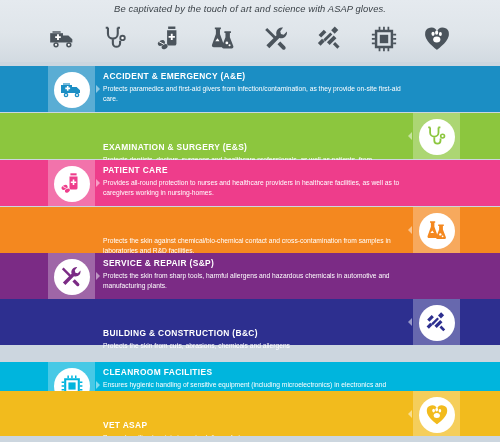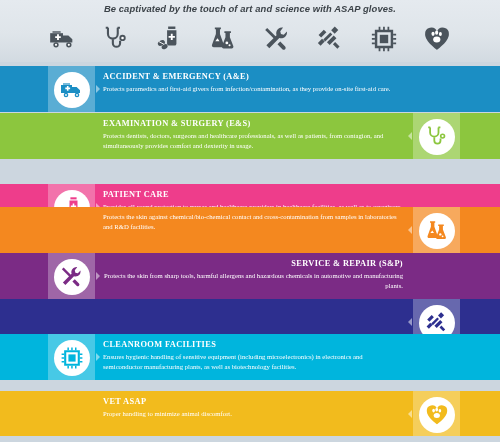--- a/index.html
+++ b/index.html
@@ -26,21 +26,21 @@
     height: 62px;
     background: linear-gradient(180deg,#e5eaef 0%, #dfe5ea 55%, #d2dae1 100%);
   }
   #tagline {
     position: absolute;
     left: 0; top: 3px;
     width: 500px;
     text-align: center;
     font-size: 9.4px;
     font-style: italic;
-    font-weight: bold;
+    font-weight: normal;
     color: #3b4248;
     letter-spacing: 0.1px;
     white-space: nowrap;
   }
   #header-icons {
     position: absolute;
     left: 44px; top: 20px;
     width: 412px;
     height: 38px;
     display: flex;
@@ -54,21 +54,20 @@
     justify-content: center;
   }
   #header-icons svg { display: block; }
 
   
   .row {
     position: absolute;
     left: 0;
     width: 500px;
     height: 28px;
-    font-family: Liberation Serif, serif;
   }
   .row .band {
     position: absolute;
     left: 0; top: 0;
     width: 500px; height: 46px;
   }
   
   .icon-panel {
     position: absolute;
     top: 0;
@@ -108,21 +107,21 @@
     border-right: 4px solid rgba(255,255,255,0.5);
   }
 
   .text-col {
     position: absolute;
     top: 5px;
     left: 103px;
     width: 300px;
     color: #ffffff;
   }
-  .row.icon-right .text-col { left: 103px; }
+  .row.icon-right .text-col { left: 103px; margin-top: 24px; }
 
   .r-title {
     font-size: 8.4px;
     font-weight: bold;
     letter-spacing: 0.35px;
     line-height: 11px;
     margin: 0 0 2px 0;
     white-space: nowrap;
   }
   .r-desc {
@@ -262,21 +261,21 @@
               <circle cx="17.6" cy="11.1" r="1.1" fill="#fff"></circle>
             </svg>
           </div>
         </div>
         <div class="pointer right"></div>
         <div class="text-col">
           <div class="r-title">EXAMINATION &amp; SURGERY (E&amp;S)</div>
           <div class="r-desc">Protects dentists, doctors, surgeons and healthcare professionals, as well as patients, from contagion, and simultaneously provides comfort and dexterity in usage.</div>
         </div>
       </div>
-      <div class="row icon-left" style="top: 160px; margin-top: 24px;">
+      <div class="row icon-left" style="top: 160px;">
         <div class="band" style="background: rgb(238, 61, 139);"></div>
         <div class="icon-panel left">
           <div class="circle">
             <svg width="24" height="24" viewBox="0 0 24 24" fill="#ee3d8b">
               <path d="M10.4 1.3h6.2v2.1h-6.2z"></path>
               <path d="M9.5 4.5h8V16a1.6 1.6 0 0 1-1.6 1.6h-4.8A1.6 1.6 0 0 1 9.5 16z"></path>
               <path d="M12.7 7.5h1.6v1.9h1.9V11h-1.9v1.9h-1.6V11h-1.9V9.4h1.9z" fill="#fff"></path>
               <ellipse cx="4.6" cy="15.4" rx="3.2" ry="2.2" transform="rotate(-28 4.6 15.4)"></ellipse>
               <ellipse cx="7.4" cy="18.6" rx="2.7" ry="1.9" transform="rotate(-28 7.4 18.6)"></ellipse>
               <path d="M2.6 14.3l4.3 2.3" stroke="#fff" stroke-width="0.8" fill="none"></path>
@@ -301,21 +300,21 @@
               <circle cx="17.6" cy="17.3" r="0.9" fill="#fff"></circle>
               <path d="M5.4 14l1.9-2.6 1.7 2.6z" fill="#fff"></path>
             </svg>
           </div>
         </div>
         <div class="pointer right"></div>
         <div class="text-col">
           <div class="r-desc">Protects the skin against chemical/bio-chemical contact and cross-contamination from samples in laboratories and R&amp;D facilities.</div>
         </div>
       </div>
-      <div class="row icon-left" style="top: 253px; text-align: right;">
+      <div class="row icon-left" style="top: 253px;">
         <div class="band" style="background: rgb(123, 43, 133);"></div>
         <div class="icon-panel left">
           <div class="circle">
             <svg width="24" height="24" viewBox="0 0 24 24" fill="#7b2b85">
               <path d="M17.2 2.2a5 5 0 0 0-5.6 6.6L2.9 17.4l2.5 2.5 8.6-8.7a5 5 0 0 0 6.5-5.6l-2.7 2.7-2.4-0.6-0.6-2.4z"></path>
               <path d="M3.6 2.5L1.9 4.2l8.2 8.2 1.7-1.7z"></path>
               <path d="M14.8 14.2l4.2 4.2a1.7 1.7 0 0 1-2.4 2.4l-4.2-4.2z"></path>
             </svg>
           </div>
         </div>
@@ -333,22 +332,26 @@
               <path d="M2.2 8.5l4.5-4.5 2.2 2.2-4.5 4.5z"></path>
               <path d="M6.2 12.5l6.1-6.1 1.7 1.7-6.1 6.1z"></path>
               <path d="M13 4.4l3.1-3.1 3 3-3.1 3.1z"></path>
               <path d="M15.2 9l-5.8 5.8 2.3 2.3 5.8-5.8z"></path>
               <path d="M16.4 14.6l3.8 3.8-1.9 1.9-3.8-3.8z"></path>
               <path d="M1.6 15.4l3.6-3.6 2.3 2.3-3.6 3.6z"></path>
             </svg>
           </div>
         </div>
         <div class="pointer right"></div>
-      </div>
-      <div class="row icon-left" style="top: 334px; border-radius: 18px;">
+        <div class="text-col">
+          <div class="r-title">BUILDING &amp; CONSTRUCTION (B&amp;C)</div>
+          <div class="r-desc">Protects the skin from cuts, abrasions, chemicals and allergens</div>
+        </div>
+      </div>
+      <div class="row icon-left" style="top: 362px; border-radius: 18px;">
         <div class="band" style="background: rgb(0, 181, 221);"></div>
         <div class="icon-panel left">
           <div class="circle">
             <svg width="24" height="24" viewBox="0 0 24 24" fill="#00b5dd">
               <path d="M5.2 5.2h13.6v13.6H5.2z" fill="none" stroke="#00b5dd" stroke-width="2.1"></path>
               <path d="M8.4 8.4h7.2v7.2H8.4z"></path>
               <path d="M7.4 1.6h1.5v2.6H7.4zM11.2 1.6h1.5v2.6h-1.5zM15 1.6h1.5v2.6H15z"></path>
               <path d="M7.4 19.8h1.5v2.6H7.4zM11.2 19.8h1.5v2.6h-1.5zM15 19.8h1.5v2.6H15z"></path>
               <path d="M1.6 7.4h2.6v1.5H1.6zM1.6 11.2h2.6v1.5H1.6zM1.6 15h2.6v1.5H1.6z"></path>
               <path d="M19.8 7.4h2.6v1.5h-2.6zM19.8 11.2h2.6v1.5h-2.6zM19.8 15h2.6v1.5h-2.6z"></path>

